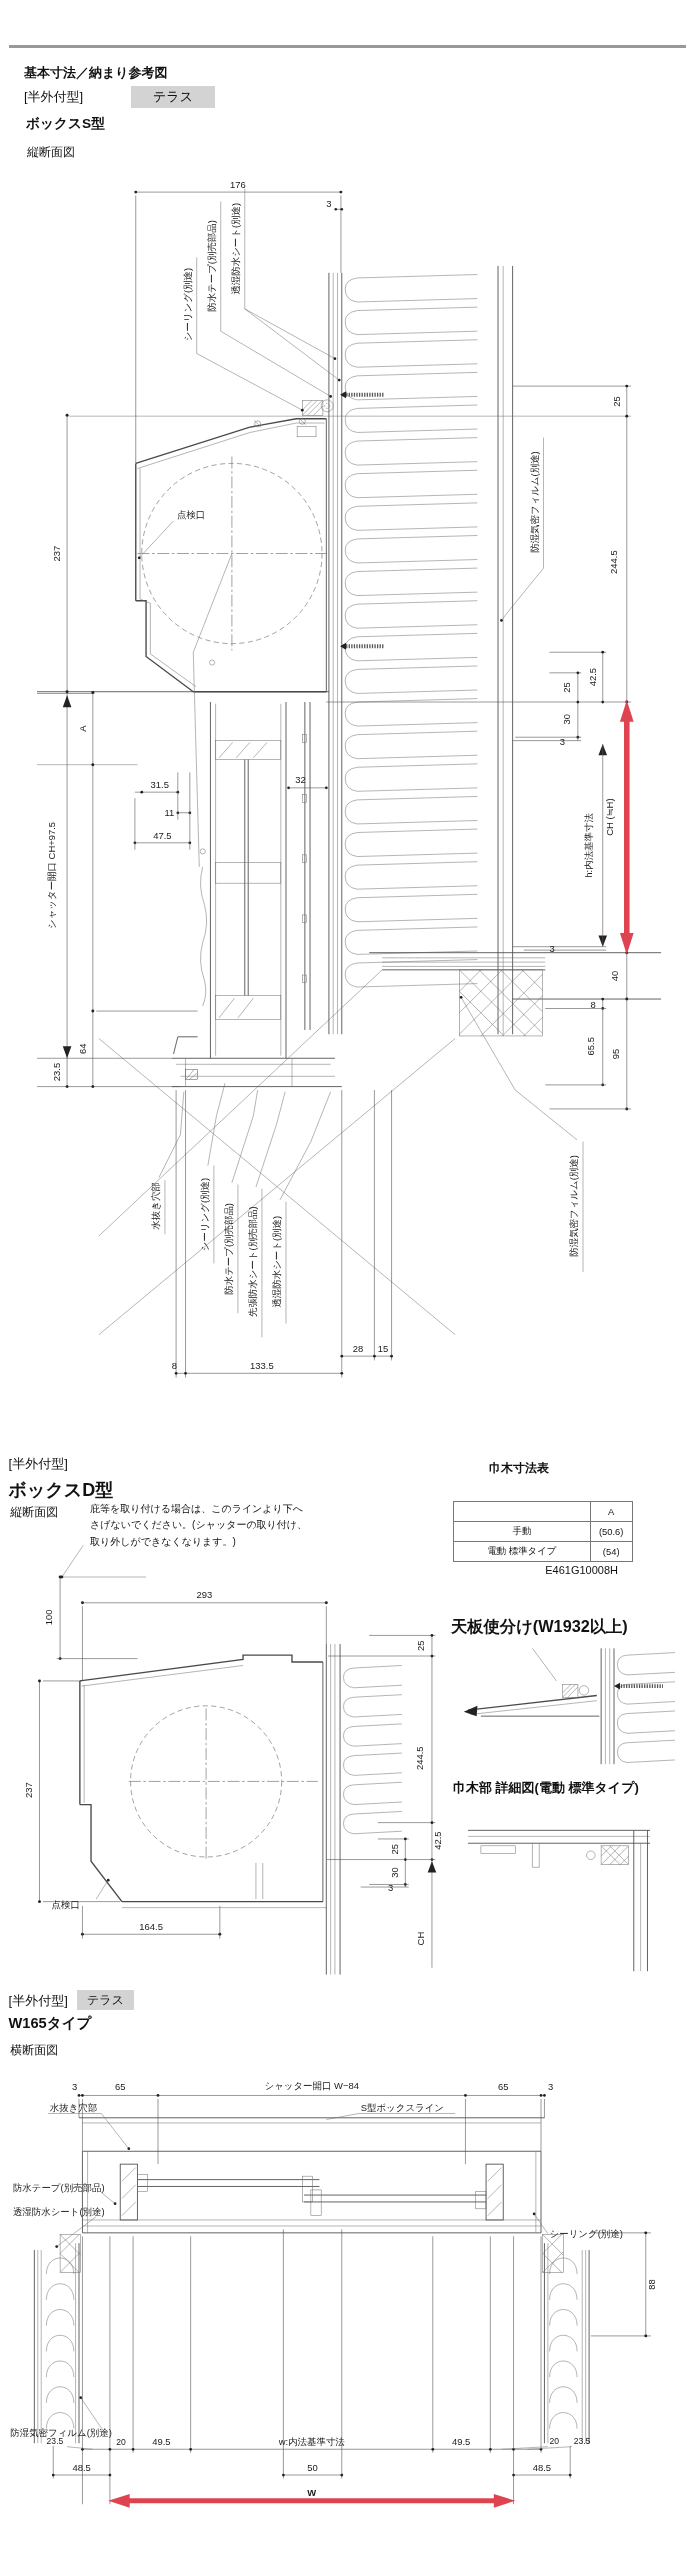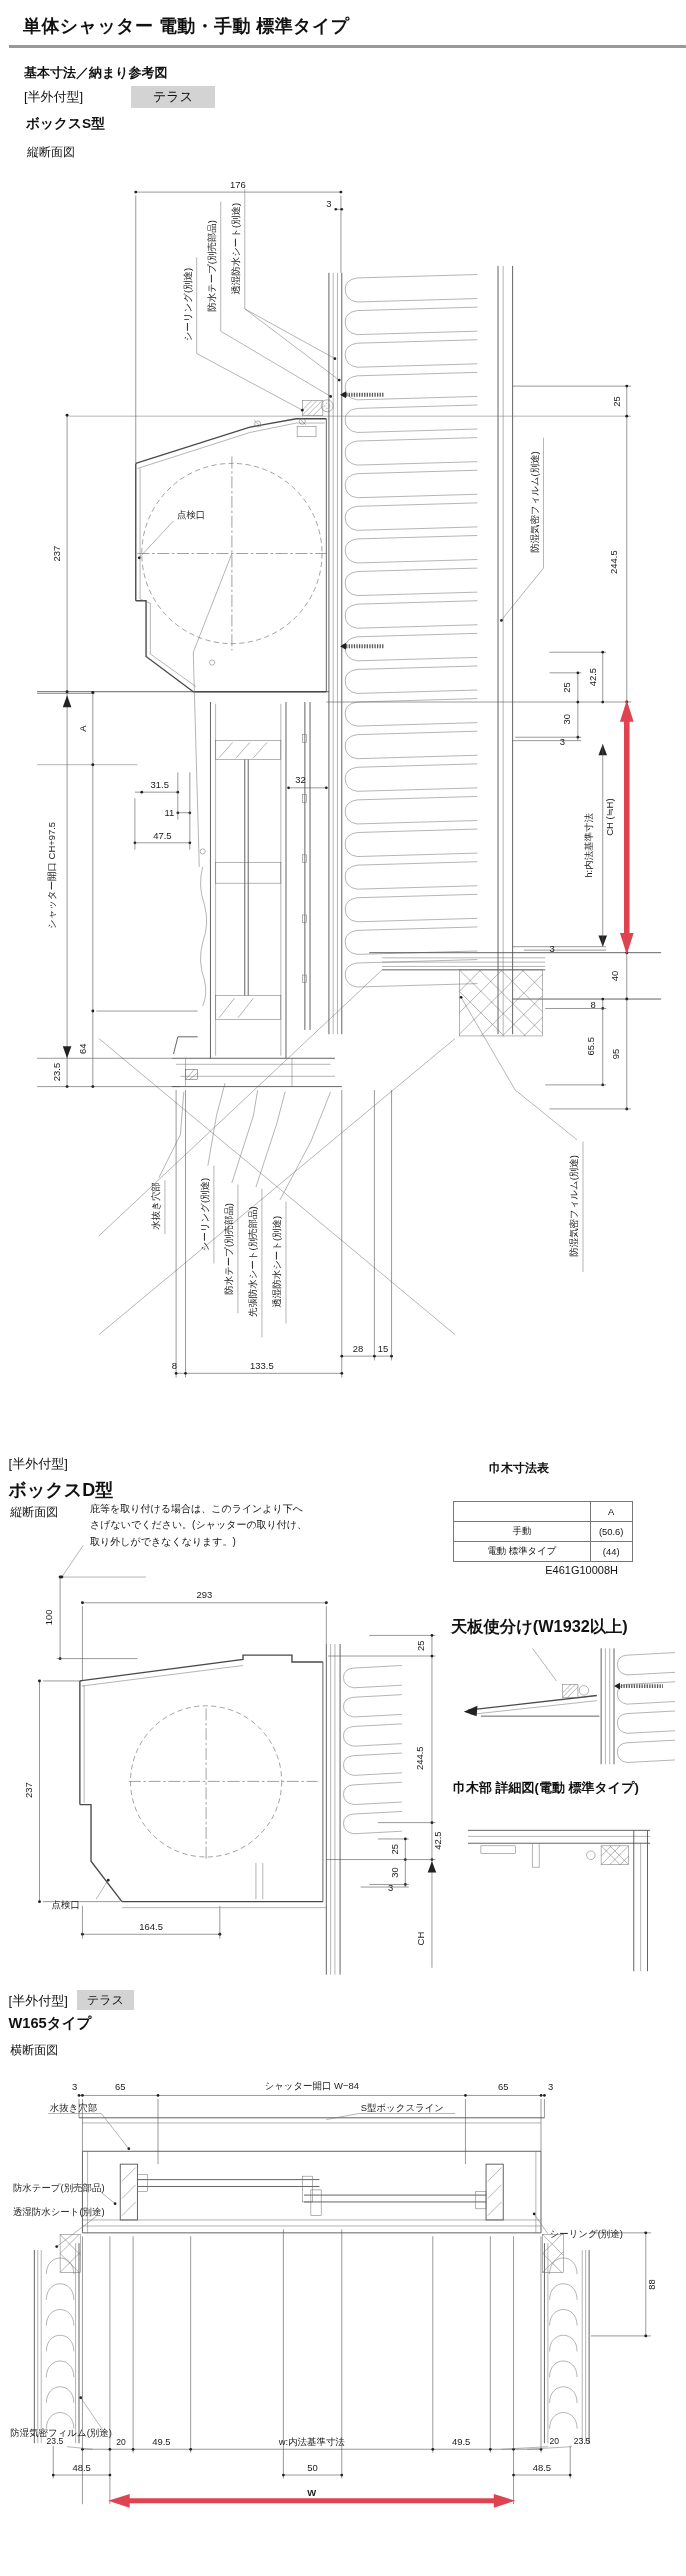--- a/index.html
+++ b/index.html
@@ -34,21 +34,20 @@
   .tri{fill:#222;}
   text.dt{font-size:11px;fill:#1a1a1a;}
   text.sm{font-size:10px;fill:#1a1a1a;}
   text.lb{font-size:11px;fill:#1a1a1a;}
 </style>
 </head>
 <body>
 
 <div class="page">
 
-  <div class="abs t-title" style="left:23px;top:13.7px;">単体シャッター 電動・手動 標準タイプ</div>
   <div class="abs rule" style="left:8.6px;top:45px;width:678px;"></div>
   <div class="abs t-sub" style="left:24px;top:64px;">基本寸法／納まり参考図</div>
   <div class="abs t-type" style="left:24px;top:88px;">[半外付型]</div>
   <div class="abs badge" style="left:131px;top:86px;width:84px;height:21.5px;">テラス</div>
   <div class="abs t-box" style="left:26px;top:115px;">ボックスS型</div>
   <div class="abs t-view" style="left:27px;top:144px;">縦断面図</div>
 
   <svg style="top:120px;" width="687" height="1322" viewBox="0 140 800 1540">
 
     <g>
@@ -389,21 +388,21 @@
           <tr>
             <td class="nm"></td>
             <td class="vl">A</td>
           </tr>
       <tr>
             <td class="nm">手動</td>
           <td class="vl">(50.6)</td>
           </tr>
       <tr>
             <td class="nm">電動 標準タイプ</td>
-          <td class="vl">(44)</td>
+          <td class="vl">(54)</td>
           </tr>
     </tbody>
       </table>
   </div>
   <div class="abs code" style="left:453px;top:1564px;width:165px;text-align:right;">E461G10008H</div>
   <div class="abs t-h17" style="left:451px;top:1616px;font-size:16.3px;">天板使分け(W1932以上)</div>
   <div class="abs t-h15" style="left:453px;top:1779px;">巾木部 詳細図(電動 標準タイプ)</div>
 
   <svg style="top:1455px;" width="687" height="524" viewBox="0 1695 800 610">
 

